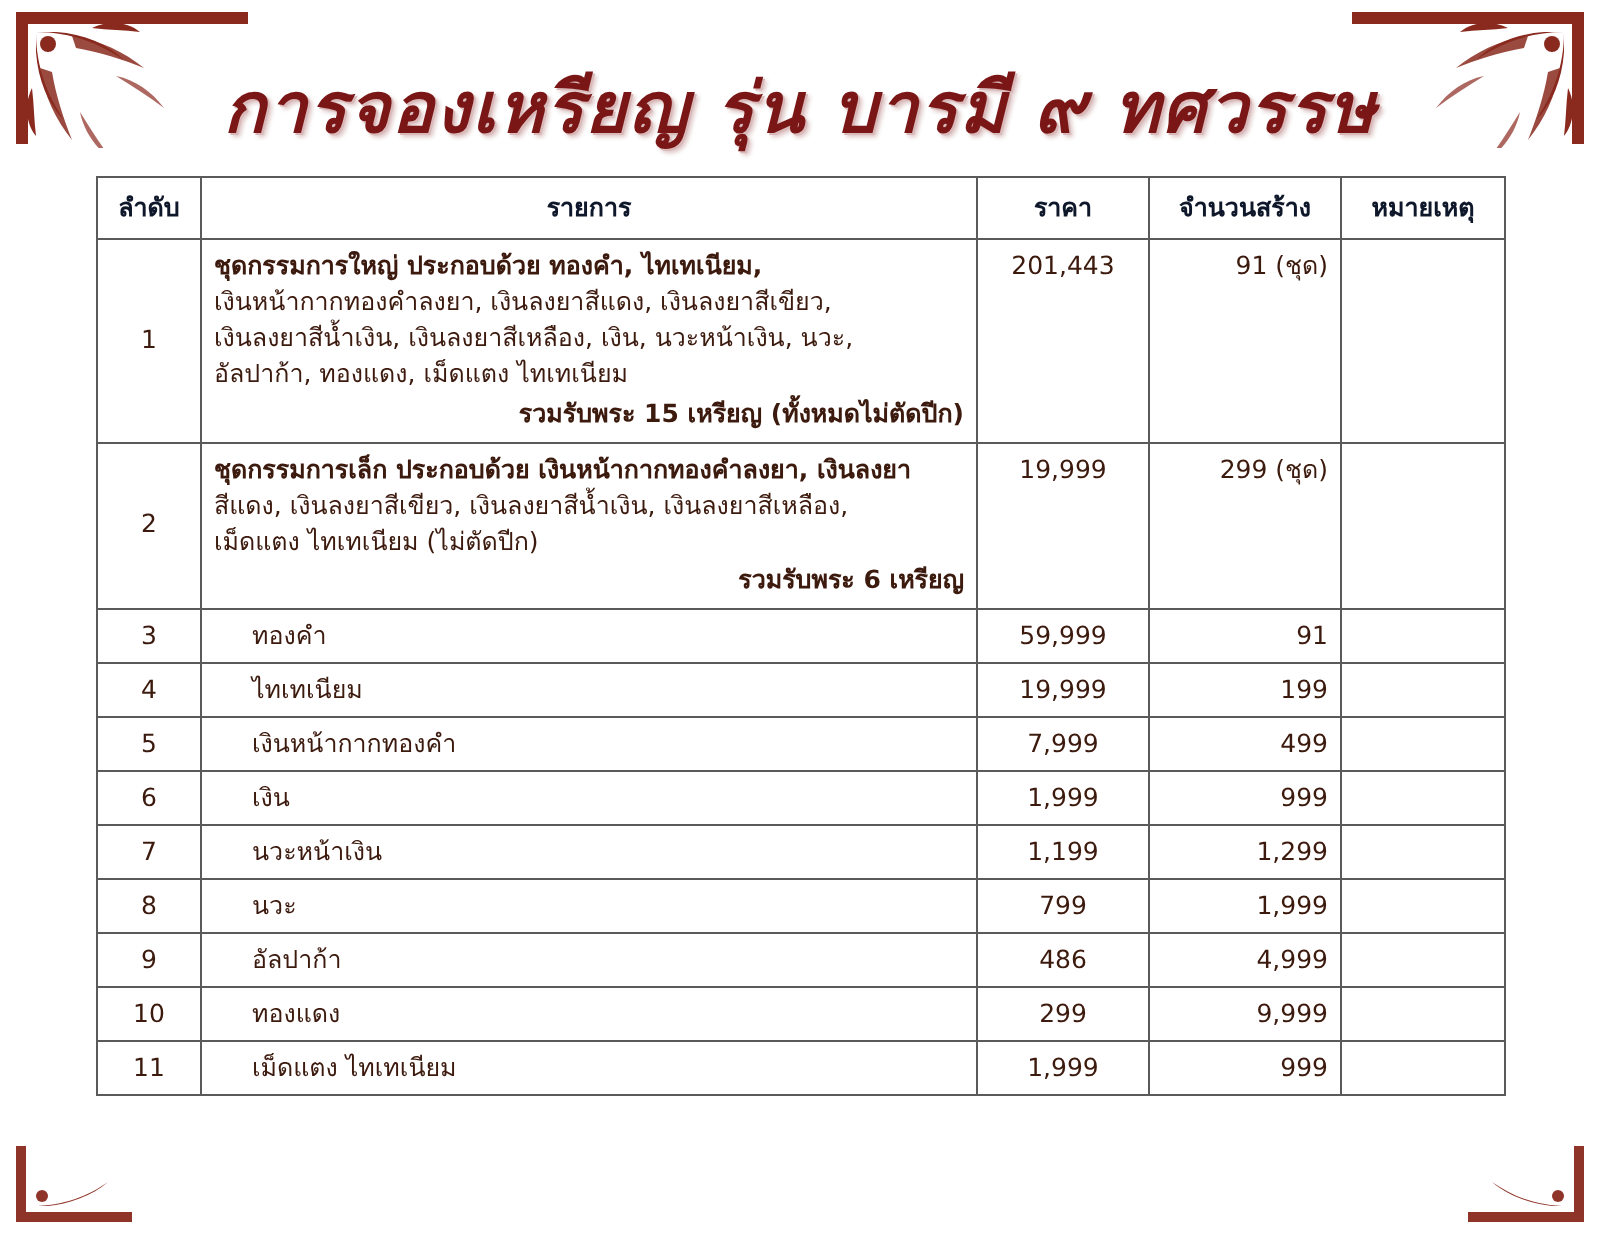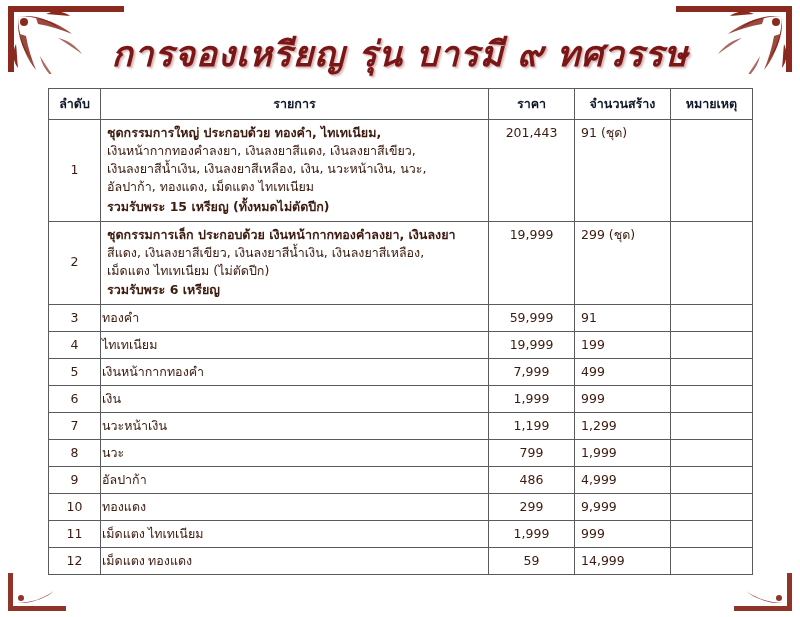--- a/index.html
+++ b/index.html
@@ -84,30 +84,30 @@
     background: #ffffff;
   }
   col.c-no     { width: 52px; }
   col.c-item   { width: 388px; }
   col.c-price  { width: 86px; }
   col.c-qty    { width: 96px; }
   col.c-note   { width: 82px; }
 
   td.no    { text-align: center; vertical-align: middle; }
   td.price { text-align: center; vertical-align: top; }
-  td.qty   { text-align: left; vertical-align: top; }
+  td.qty   { text-align: right; vertical-align: top; }
   td.note  { text-align: center; }
   td.item  { text-align: left; }
 
   .row-simple td { vertical-align: middle; height: 20px; }
-  .row-simple td.item { padding-left: 1px; font-family: Liberation Serif, serif; }
+  .row-simple td.item { padding-left: 25px; }
 
   .bold { font-weight: bold; }
   .desc-line { display: block; }
-  .sum-line { display: block; font-weight: bold; margin-top: 1px; }
+  .sum-line { display: block; font-weight: bold; margin-top: 1px; text-align: right; }
   .pad-cell { padding-top: 4px; padding-bottom: 5px; }
 </style>
 </head>
 <body>
 
 <div class="page">
 
   <div class="corner tl">
     <svg viewBox="0 0 120 70" width="120" height="70" xmlns="http://www.w3.org/2000/svg">
       <g fill="#8a2a1e">
@@ -266,25 +266,18 @@
           <td class="qty">9,999</td>
           <td class="note"></td>
         </tr>
         <tr class="row-simple">
           <td class="no">11</td>
           <td class="item">เม็ดแตง ไทเทเนียม</td>
           <td class="price">1,999</td>
           <td class="qty">999</td>
           <td class="note"></td>
         </tr>
-        <tr class="row-simple">
-          <td class="no">12</td>
-          <td class="item">เม็ดแตง ทองแดง</td>
-          <td class="price">59</td>
-          <td class="qty">14,999</td>
-          <td class="note"></td>
-        </tr>
 
       </tbody>
     </table>
   </div>
 
 </div>
 
 </body></html>

